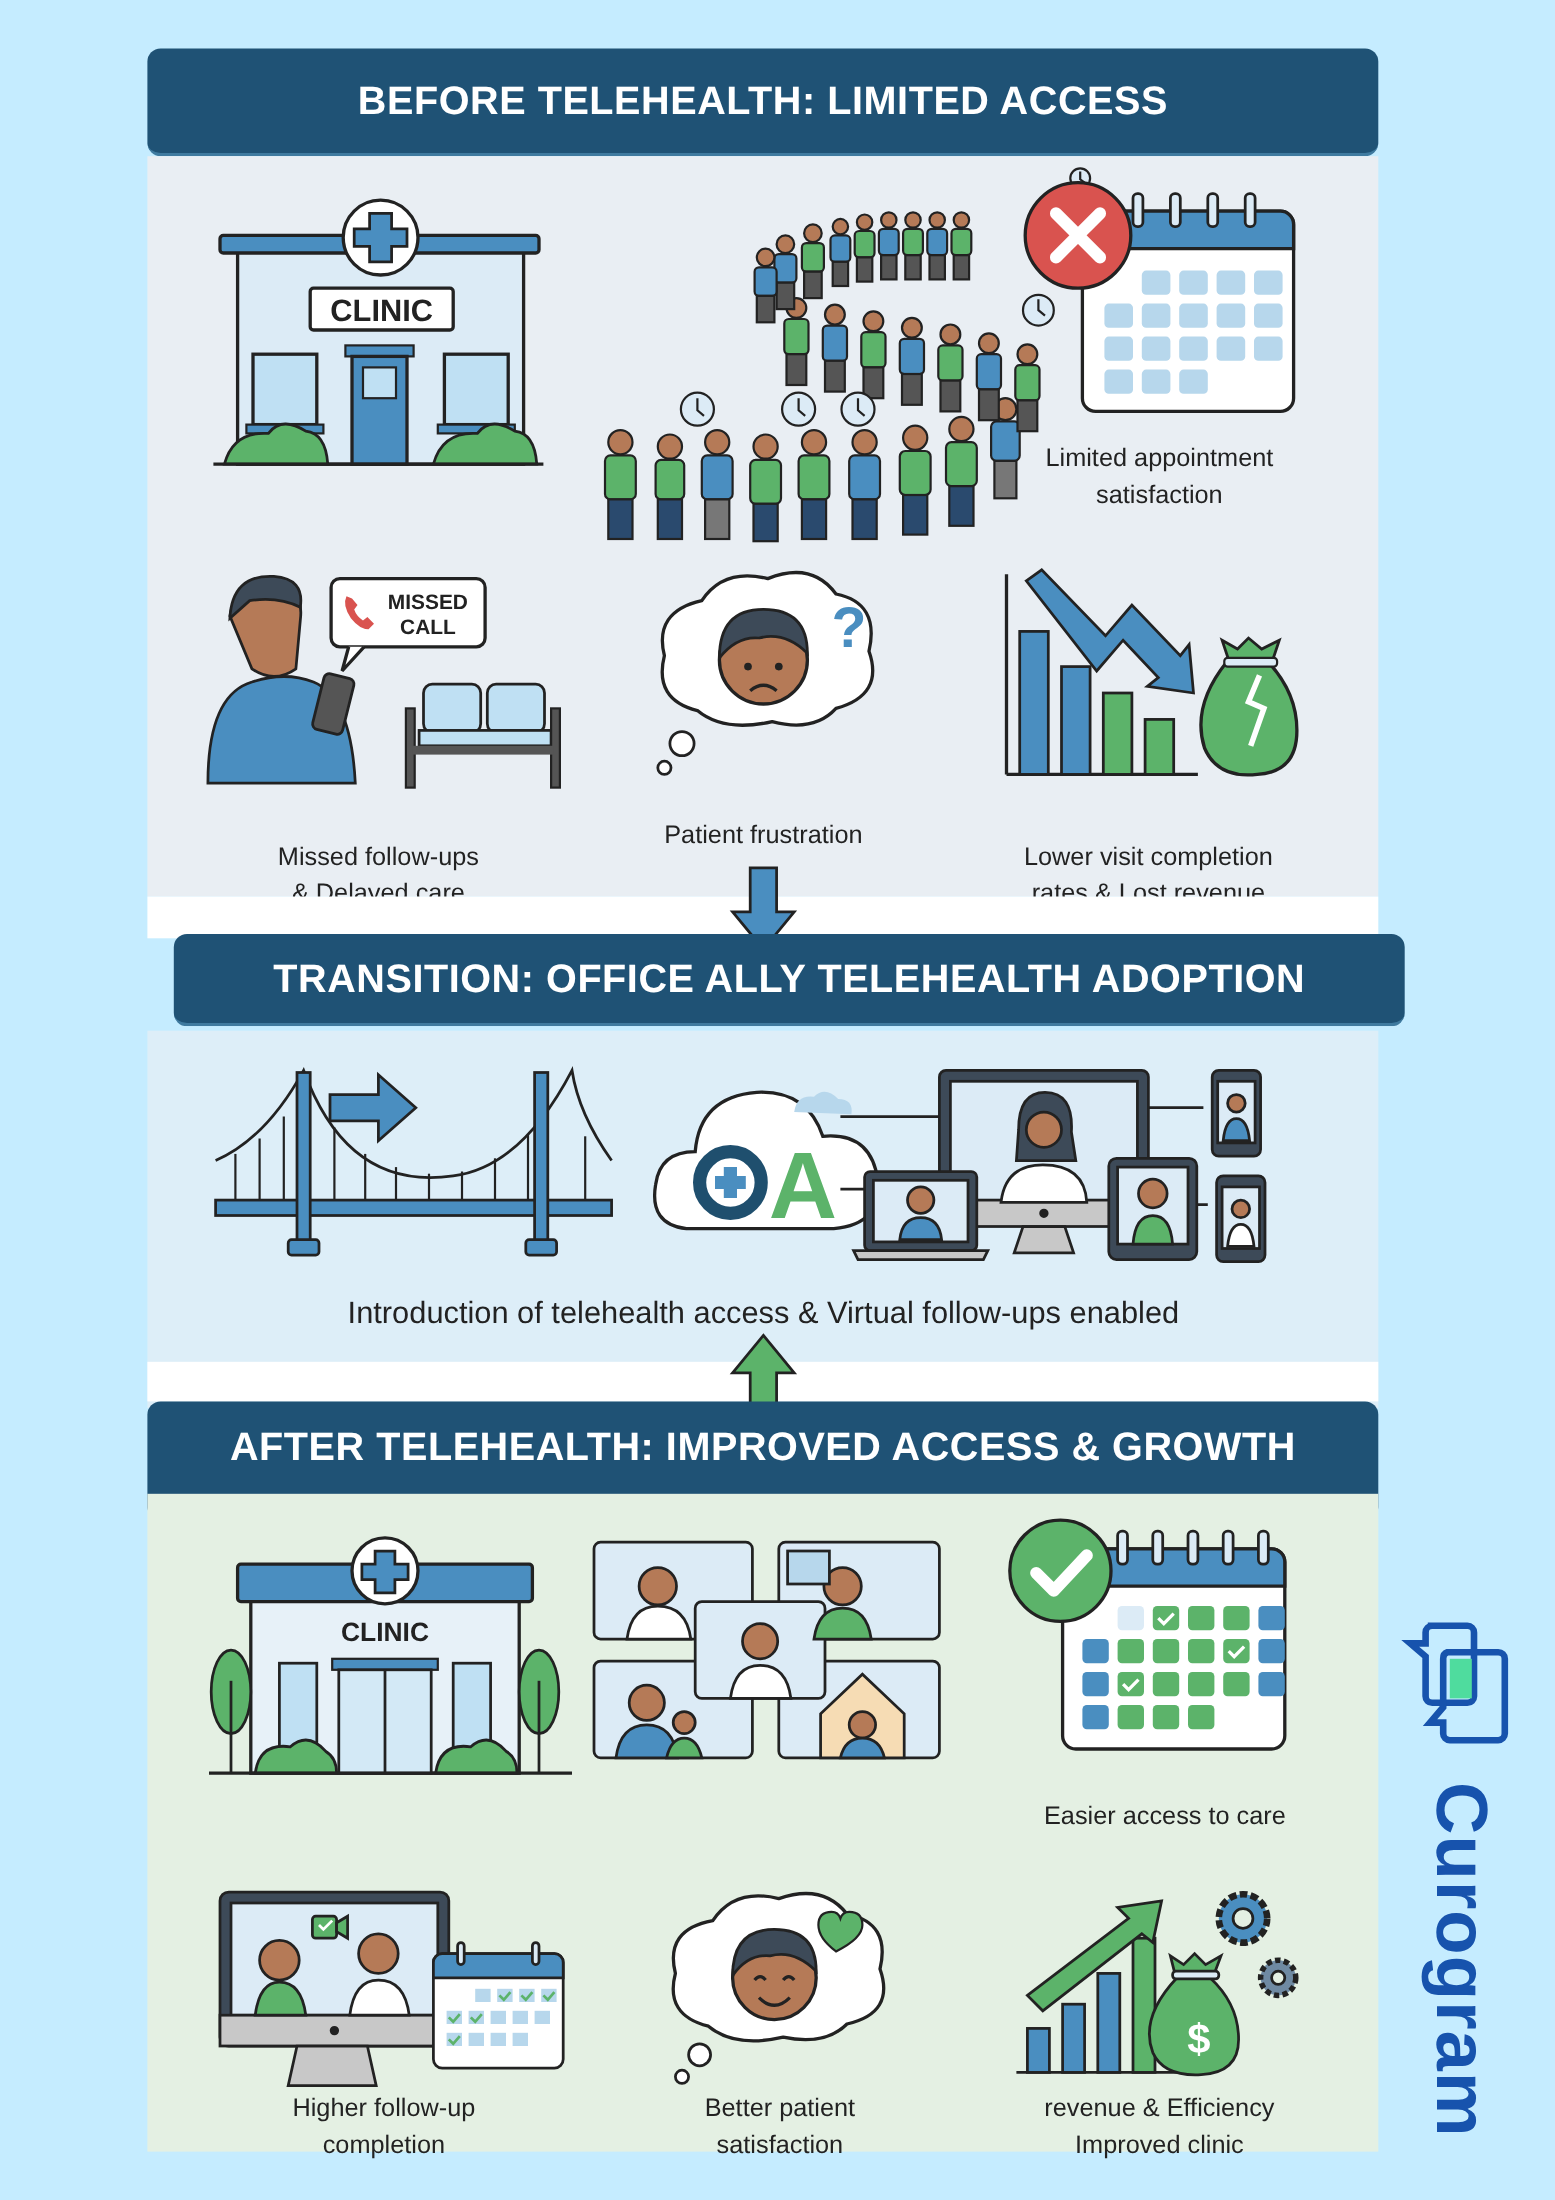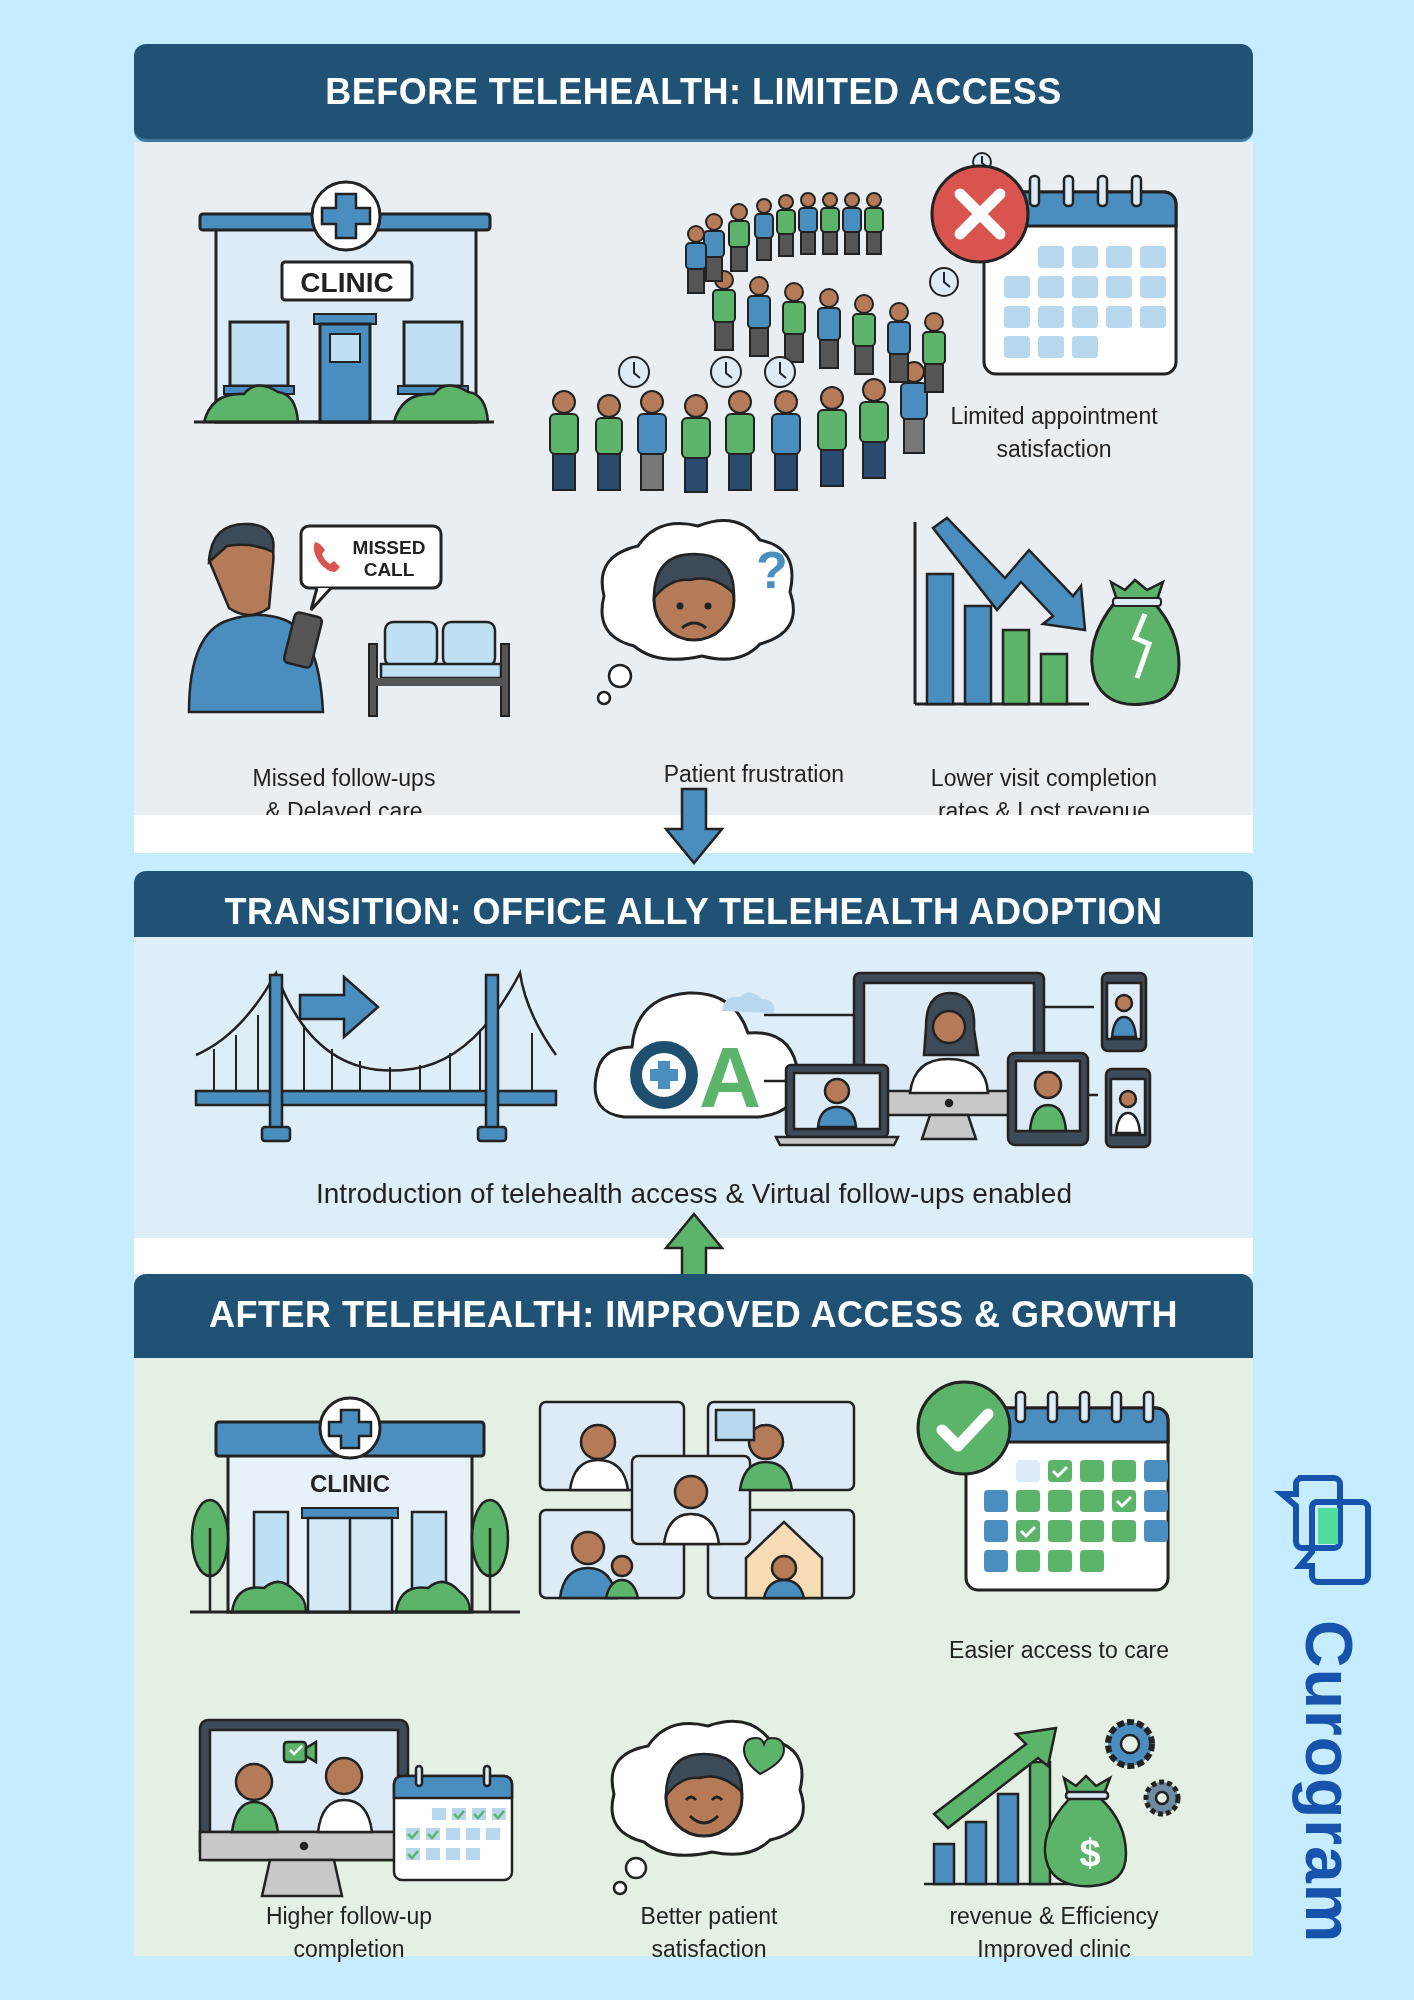--- a/index.html
+++ b/index.html
@@ -260,21 +260,21 @@
       <path d="M40 130 q-40 -10 -30 -50 q-10 -40 34 -50 q20 -30 60 -20 q40 -16 62 14 q40 8 30 52 q14 40 -30 52 q-20 22 -58 12 q-44 10 -68 -10 z" fill="#fff" stroke="#222" stroke-width="3"></path>
       <circle cx="26" cy="160" r="11" fill="#fff" stroke="#222" stroke-width="2.5"></circle>
       <circle cx="10" cy="182" r="6" fill="#fff" stroke="#222" stroke-width="2.5"></circle>
       <circle cx="100" cy="84" r="40" fill="#b57a57" stroke="#222" stroke-width="3"></circle>
       <path d="M60 82 q0 -44 40 -44 q40 0 40 40 q-20 -20 -44 -14 q-20 -2 -36 18 z" fill="#3d4a58" stroke="#222" stroke-width="2.5"></path>
       <circle cx="86" cy="90" r="3.5" fill="#222"></circle>
         <circle cx="114" cy="90" r="3.5" fill="#222"></circle>
       <path d="M88 112 q12 -10 24 0" fill="none" stroke="#222" stroke-width="3"></path>
       <text x="162" y="72" font-family="Liberation Sans, sans-serif" font-size="52" font-weight="bold" fill="#4a8ec0">?</text>
     </svg>
-    <div class="cap" style="left:410px; top:616px; width:300px;text-align:right;">
+    <div class="cap" style="left:410px; top:600px; width:300px;">
       <div>Patient frustration</div>
     </div>
 
     <svg style="left:775px; top:380px;" width="300" height="200" viewBox="0 0 300 200">
       <line x1="6" y1="0" x2="6" y2="182" stroke="#222" stroke-width="3"></line>
       <line x1="6" y1="182" x2="180" y2="182" stroke="#222" stroke-width="3"></line>
       <rect x="18" y="52" width="26" height="130" fill="#4a8ec0" stroke="#222" stroke-width="2.5"></rect>
       <rect x="56" y="84" width="26" height="98" fill="#4a8ec0" stroke="#222" stroke-width="2.5"></rect>
       <rect x="94" y="108" width="26" height="74" fill="#5cb36a" stroke="#222" stroke-width="2.5"></rect>
       <rect x="132" y="132" width="26" height="50" fill="#5cb36a" stroke="#222" stroke-width="2.5"></rect>
@@ -288,21 +288,21 @@
       <div>Lower visit completion</div>
       <div>rates &amp; Lost revenue</div>
     </div>
   </div>
 
   <div class="gap" style="top:771px; height:38px;"></div>
   <svg style="left:528px; top:745px;" width="64" height="76" viewBox="0 0 64 76">
     <path d="M20 0 h24 v40 h16 l-28 34 l-28 -34 h16 z" fill="#4a8ec0" stroke="#222" stroke-width="2.5"></path>
   </svg>
 
-  <div class="hdr" style="top:827px; height:84px; font-size:36px; line-height:82px;">
+  <div class="hdr" style="top:805px; height:84px; font-size:36px; line-height:82px;margin-left:24px;">
     <span>TRANSITION: OFFICE ALLY TELEHEALTH ADOPTION</span>
   </div>
 
   <div class="sec" style="top:893px; height:343px; background:#ddeef8;">
 
     <svg style="left:62px; top:36px;" width="360" height="170" viewBox="0 0 360 170">
       <path d="M0 82 q46 -20 80 -82 q40 110 136 96 q62 -8 108 -96 q6 40 36 82" fill="none" stroke="#222" stroke-width="2.5"></path>
       <g stroke="#222" stroke-width="2">
         <line x1="18" y1="76" x2="18" y2="124"></line>
           <line x1="40" y1="62" x2="40" y2="124"></line>

